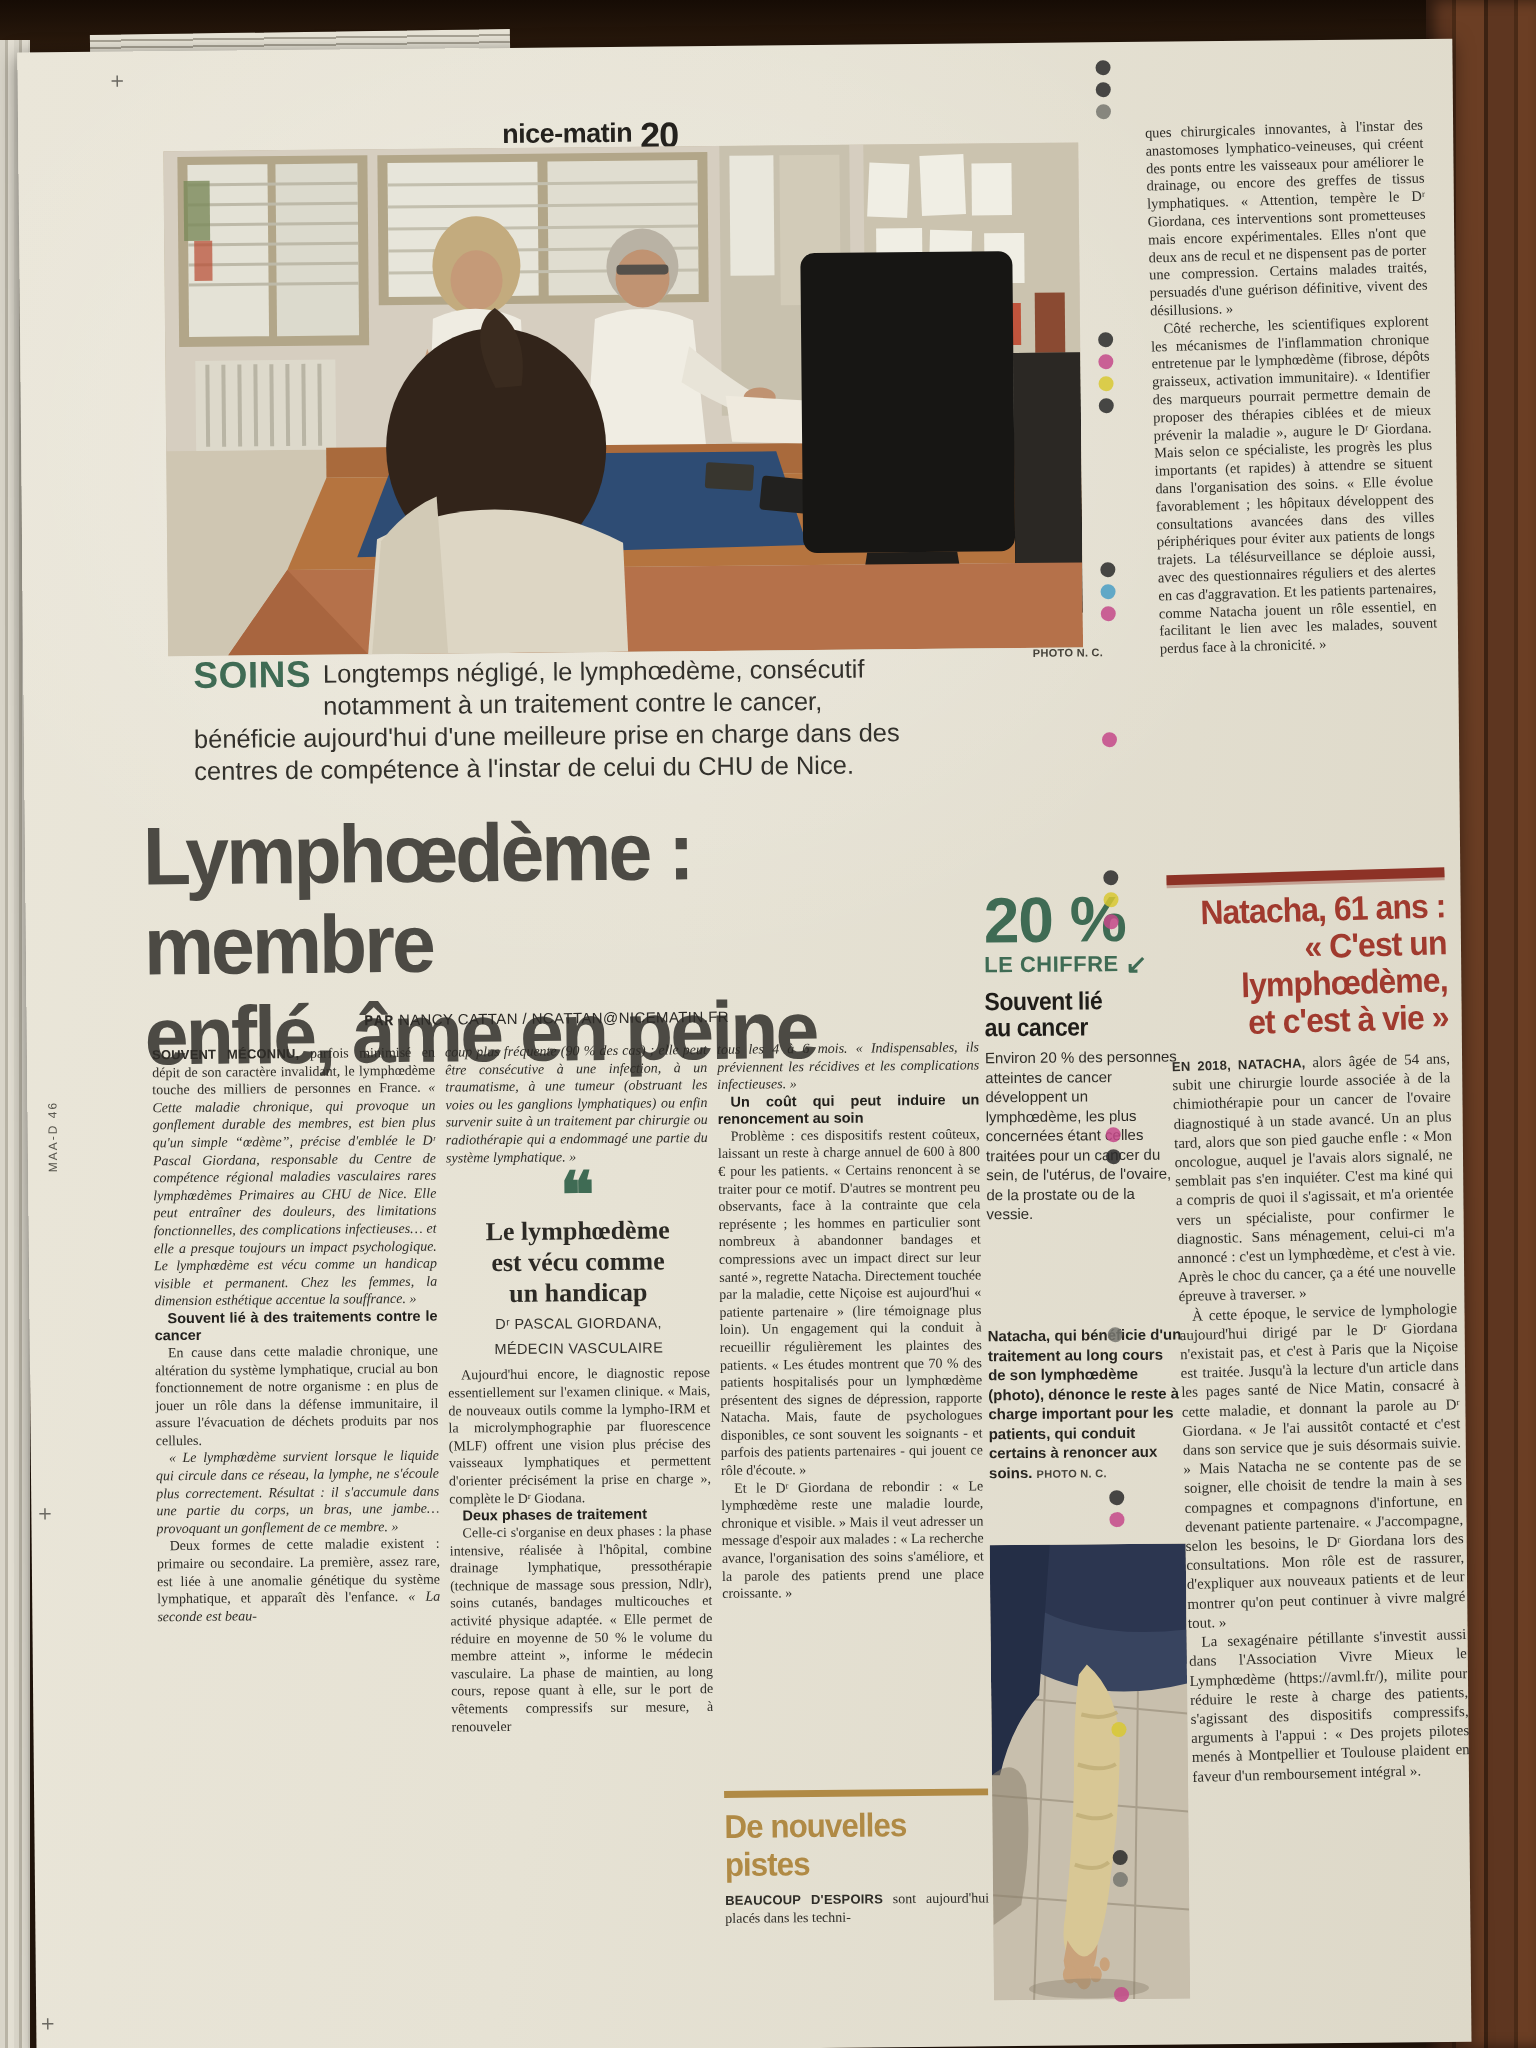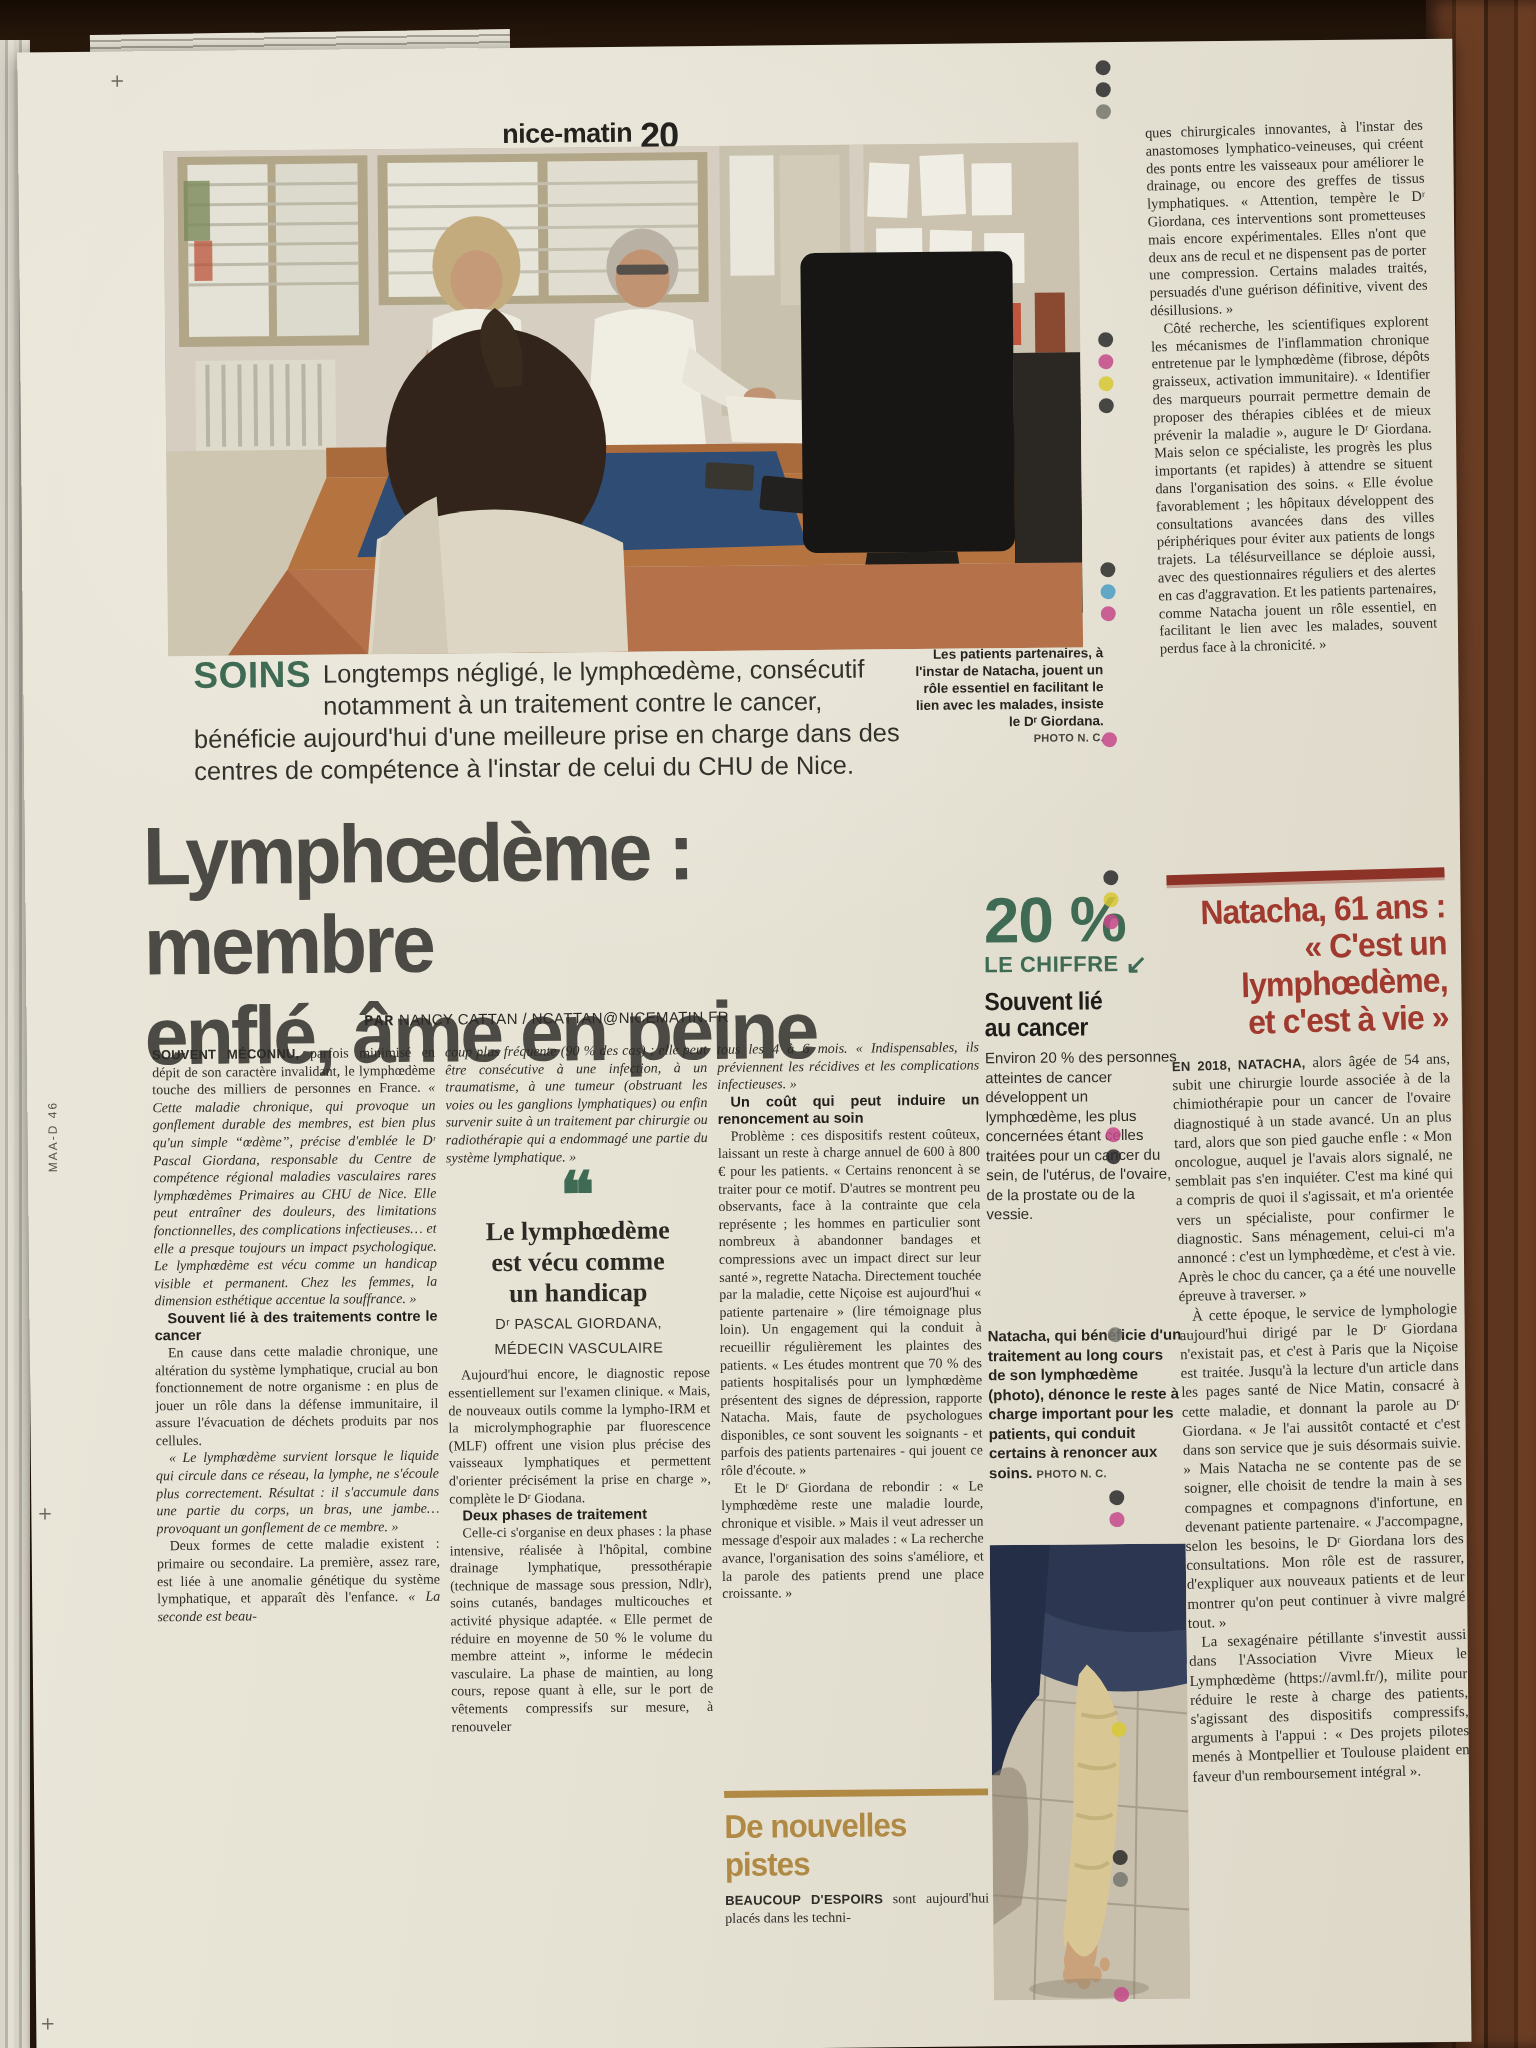--- a/index.html
+++ b/index.html
@@ -217,21 +217,20 @@
       <path d="M214 392 Q240 360 270 348 L280 505 L204 505 Z" fill="#d2cab6"></path>
     </svg>
   </div>
 
   <div class="abs kicker-block">
     <span class="kicker">SOINS</span>
     <span class="standfirst">Longtemps négligé, le lymphœdème, consécutif notamment à un traitement contre le cancer, bénéficie aujourd'hui d'une meilleure prise en charge dans des centres de compétence à l'instar de celui du CHU de Nice.</span>
   </div>
 
   <div class="abs caption1">
-    <span>Les patients partenaires, à l'instar de Natacha, jouent un rôle essentiel en facilitant le lien avec les malades, insiste le Dʳ Giordana.</span>
     <div class="photo-credit">PHOTO N. C.</div>
   </div>
 
   <div class="abs headline">
     <div>Lymphœdème : membre</div>
     <div>enflé, âme en peine</div>
   </div>
 
   <div class="abs byline">
     <b>PAR</b>

